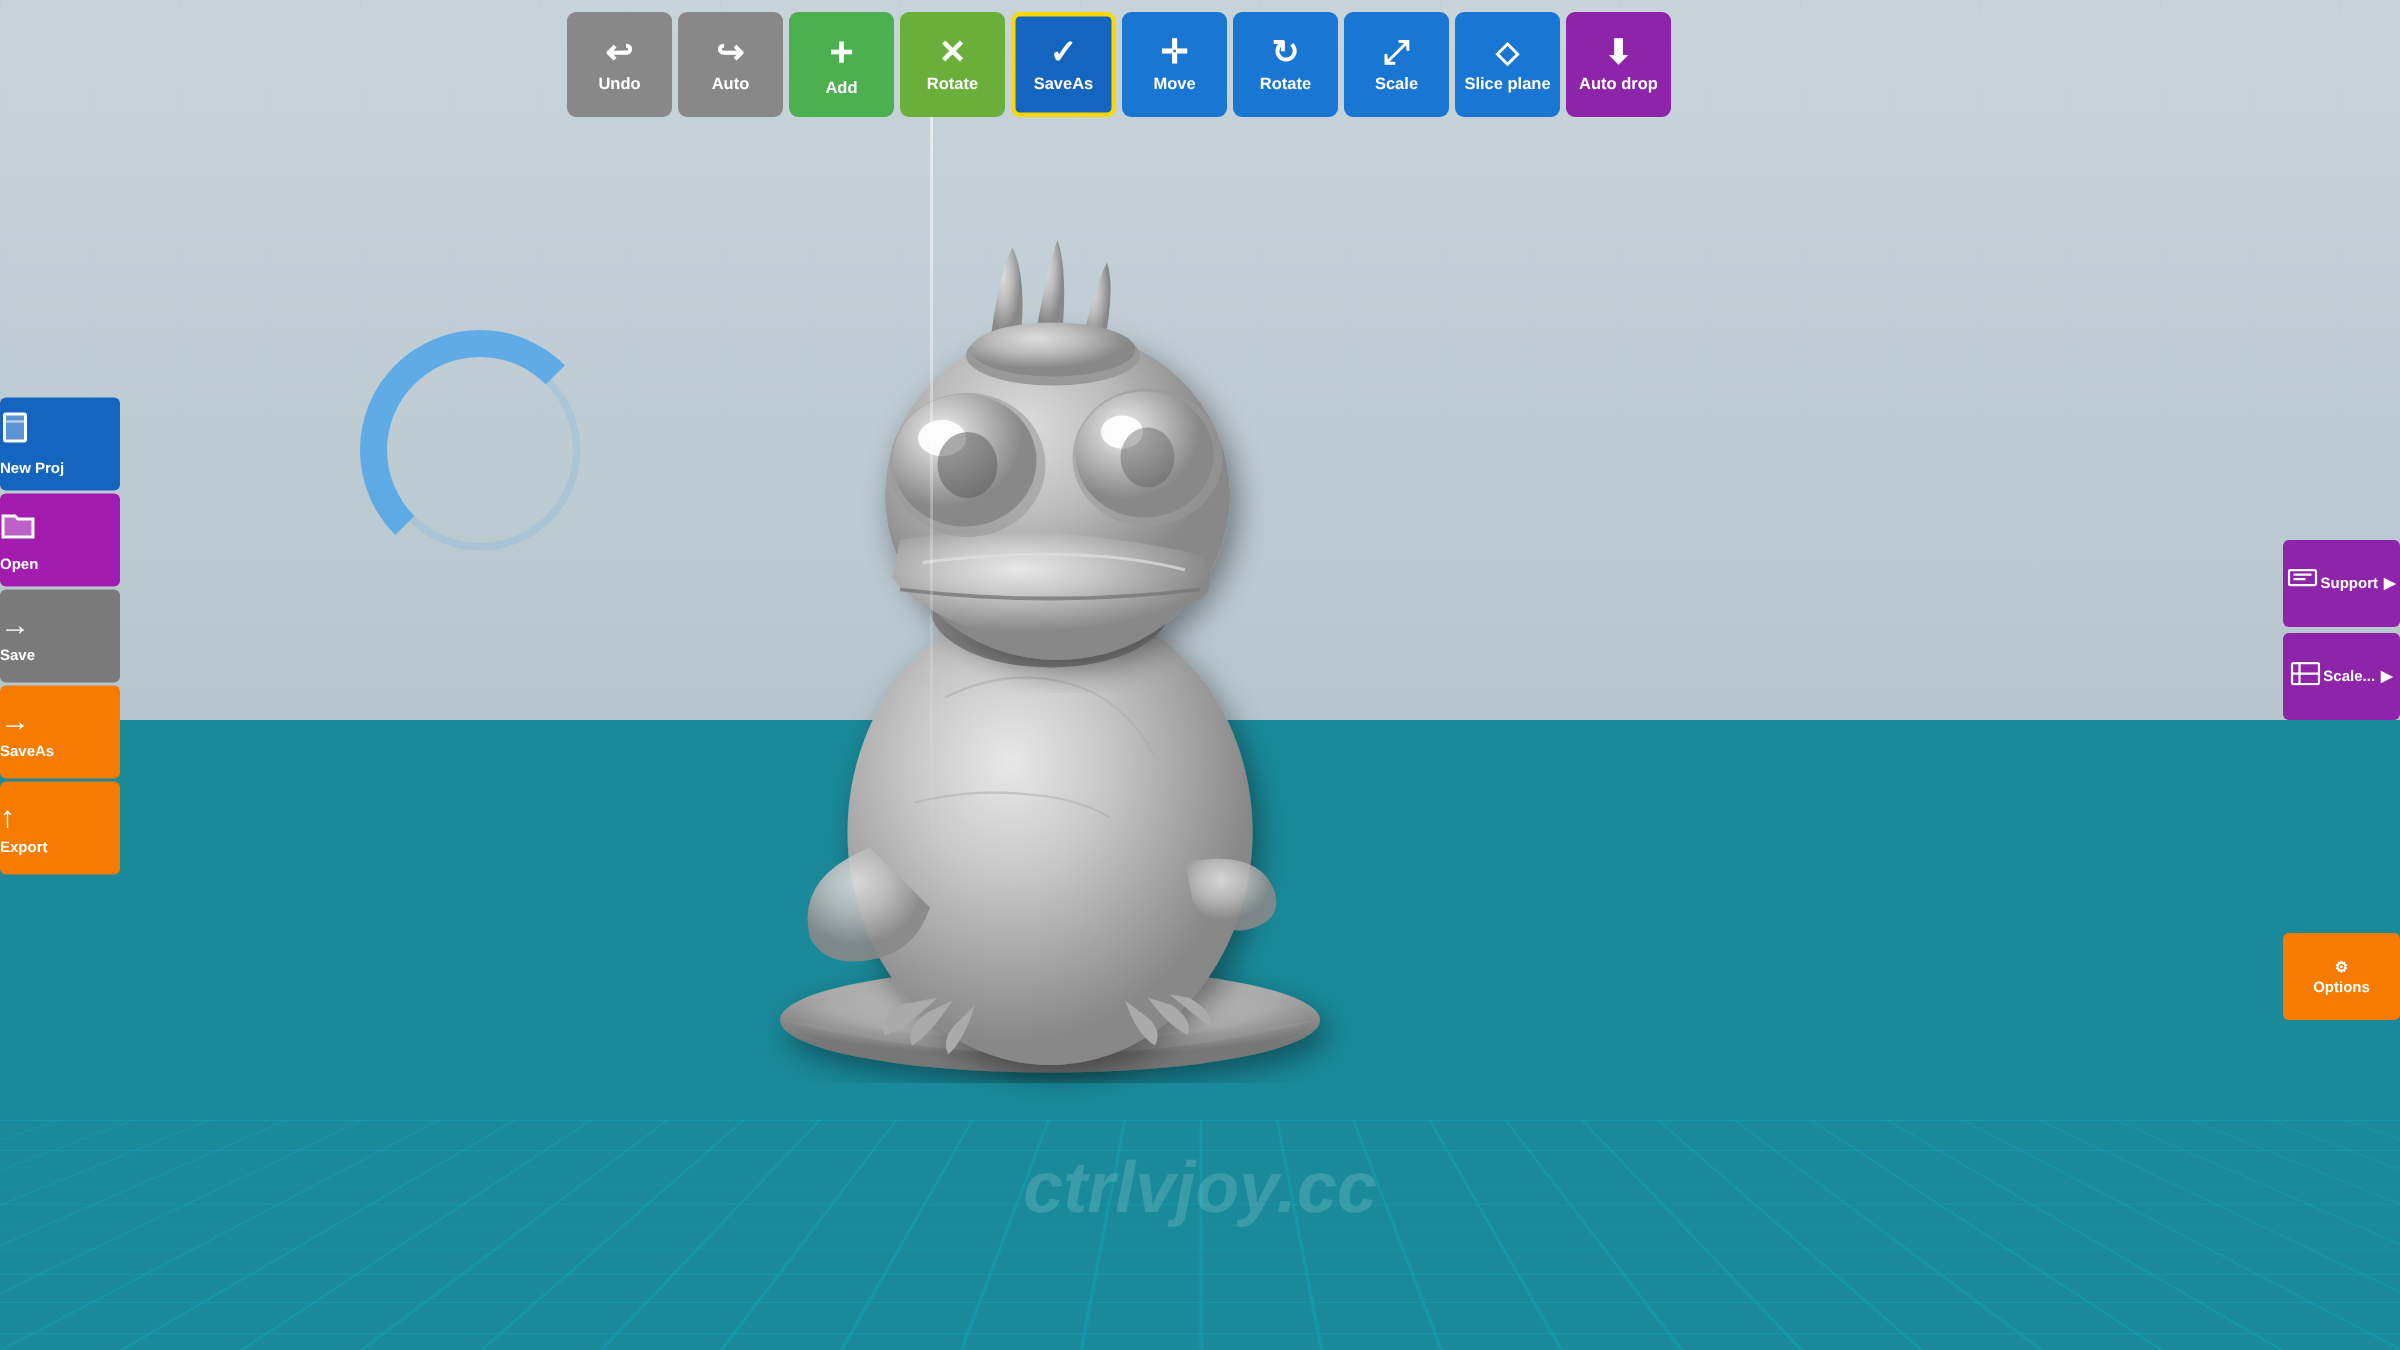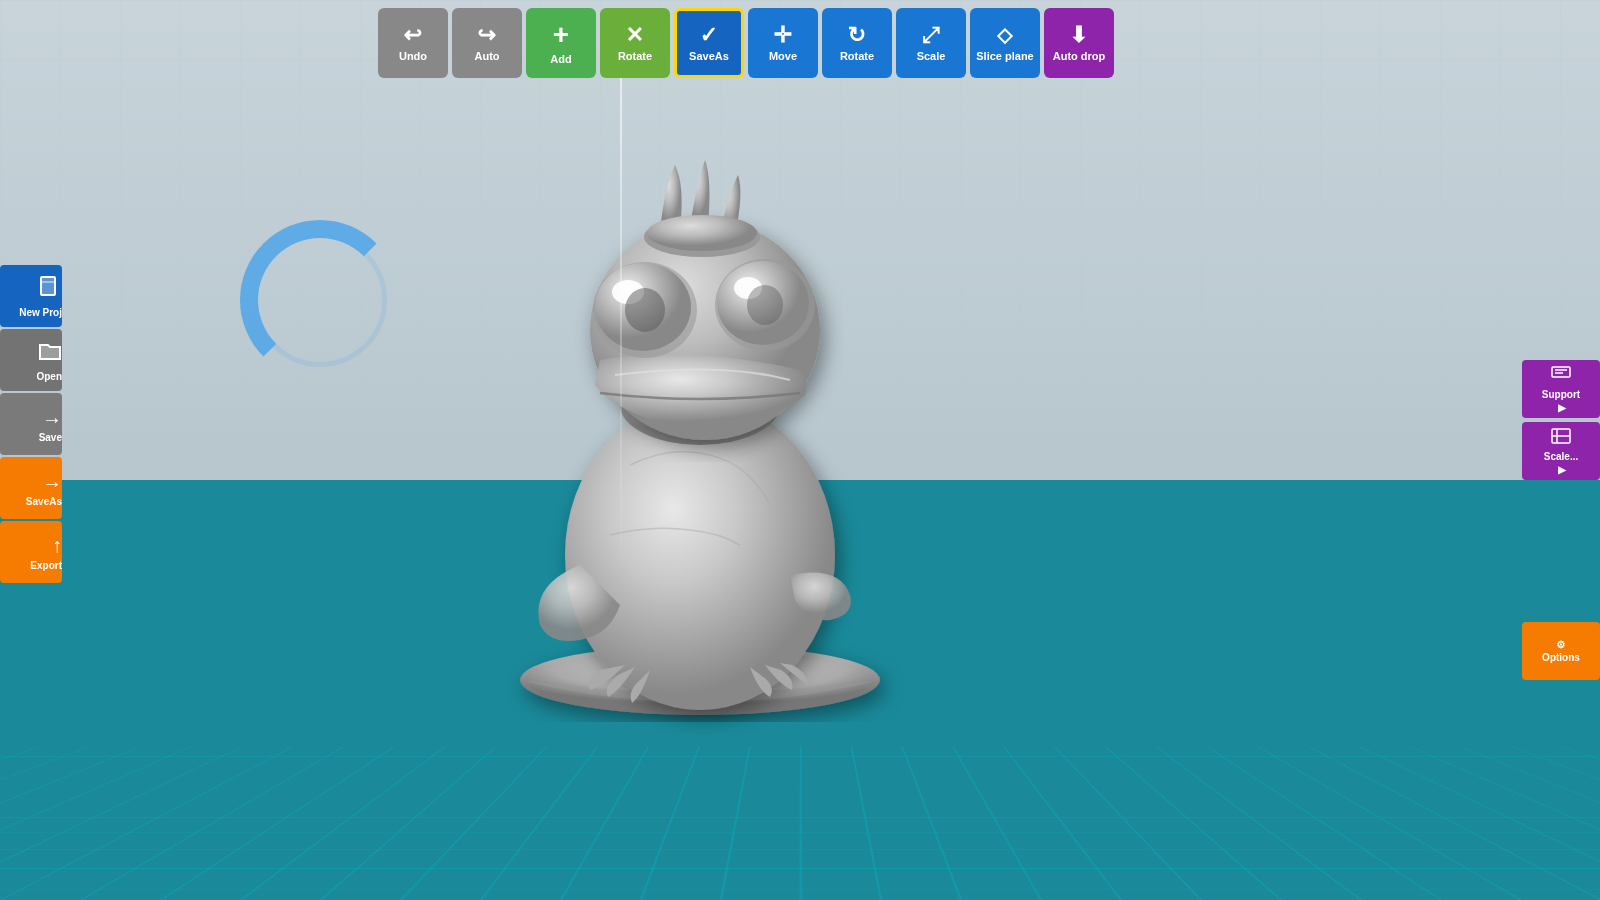--- a/index.html
+++ b/index.html
@@ -140,50 +140,50 @@
       left: 0; top: 265px;
       display: flex;
       flex-direction: column;
       gap: 2px;
       z-index: 100;
     }
 
     .side-btn {
       display: flex;
       flex-direction: column;
-      align-items: flex-end;
+      align-items: flex-start;
       justify-content: center;
-      width: 62px; height: 62px;
+      width: 80px; height: 62px;
       border: none;
       border-radius: 4px;
       cursor: pointer;
       font-size: 10px;
       font-weight: bold;
       color: white;
       gap: 3px;
     }
     .side-btn-icon { font-size: 20px; }
     .side-btn.dark-blue { background: #1565c0; }
-    .side-btn.green { background: #737373; }
+    .side-btn.green { background: #a21caf; }
     .side-btn.gray { background: #7a7a7a; }
     .side-btn.orange { background: #f57c00; }
 
     
     #right-sidebar {
       position: absolute;
       right: 0; top: 360px;
       display: flex;
       flex-direction: column;
       gap: 4px;
       z-index: 100;
     }
 
     .right-btn {
       display: flex;
-      flex-direction: column;
+      flex-direction: row;
       align-items: center;
       justify-content: center;
       width: 78px; height: 58px;
       border: none;
       border-radius: 4px;
       cursor: pointer;
       font-size: 10px;
       font-weight: bold;
       color: white;
       gap: 2px;
@@ -308,20 +308,21 @@
       <path d="M 185 582 Q 170 605 158 612 Q 153 601 168 590 Z" fill="#aaa"></path>
       <path d="M 200 585 Q 192 610 182 618 Q 177 606 190 595 Z" fill="#aaa"></path>
 
       <path d="M 300 582 Q 308 605 320 612 Q 326 601 312 591 Z" fill="#aaa"></path>
       <path d="M 315 580 Q 330 600 342 605 Q 345 594 331 585 Z" fill="#aaa"></path>
       <path d="M 330 578 Q 350 595 358 600 Q 358 588 342 580 Z" fill="#aaa"></path>
 
     </svg>
   </div>
 
+  <div id="watermark">ctrlvjoy.cc</div>
 </div>
 
 <div id="top-toolbar">
 
   <button class="tool-btn gray">
     <span class="tool-btn-icon">↩</span>
     <span>Undo</span>
   </button>
 
   <button class="tool-btn gray">

